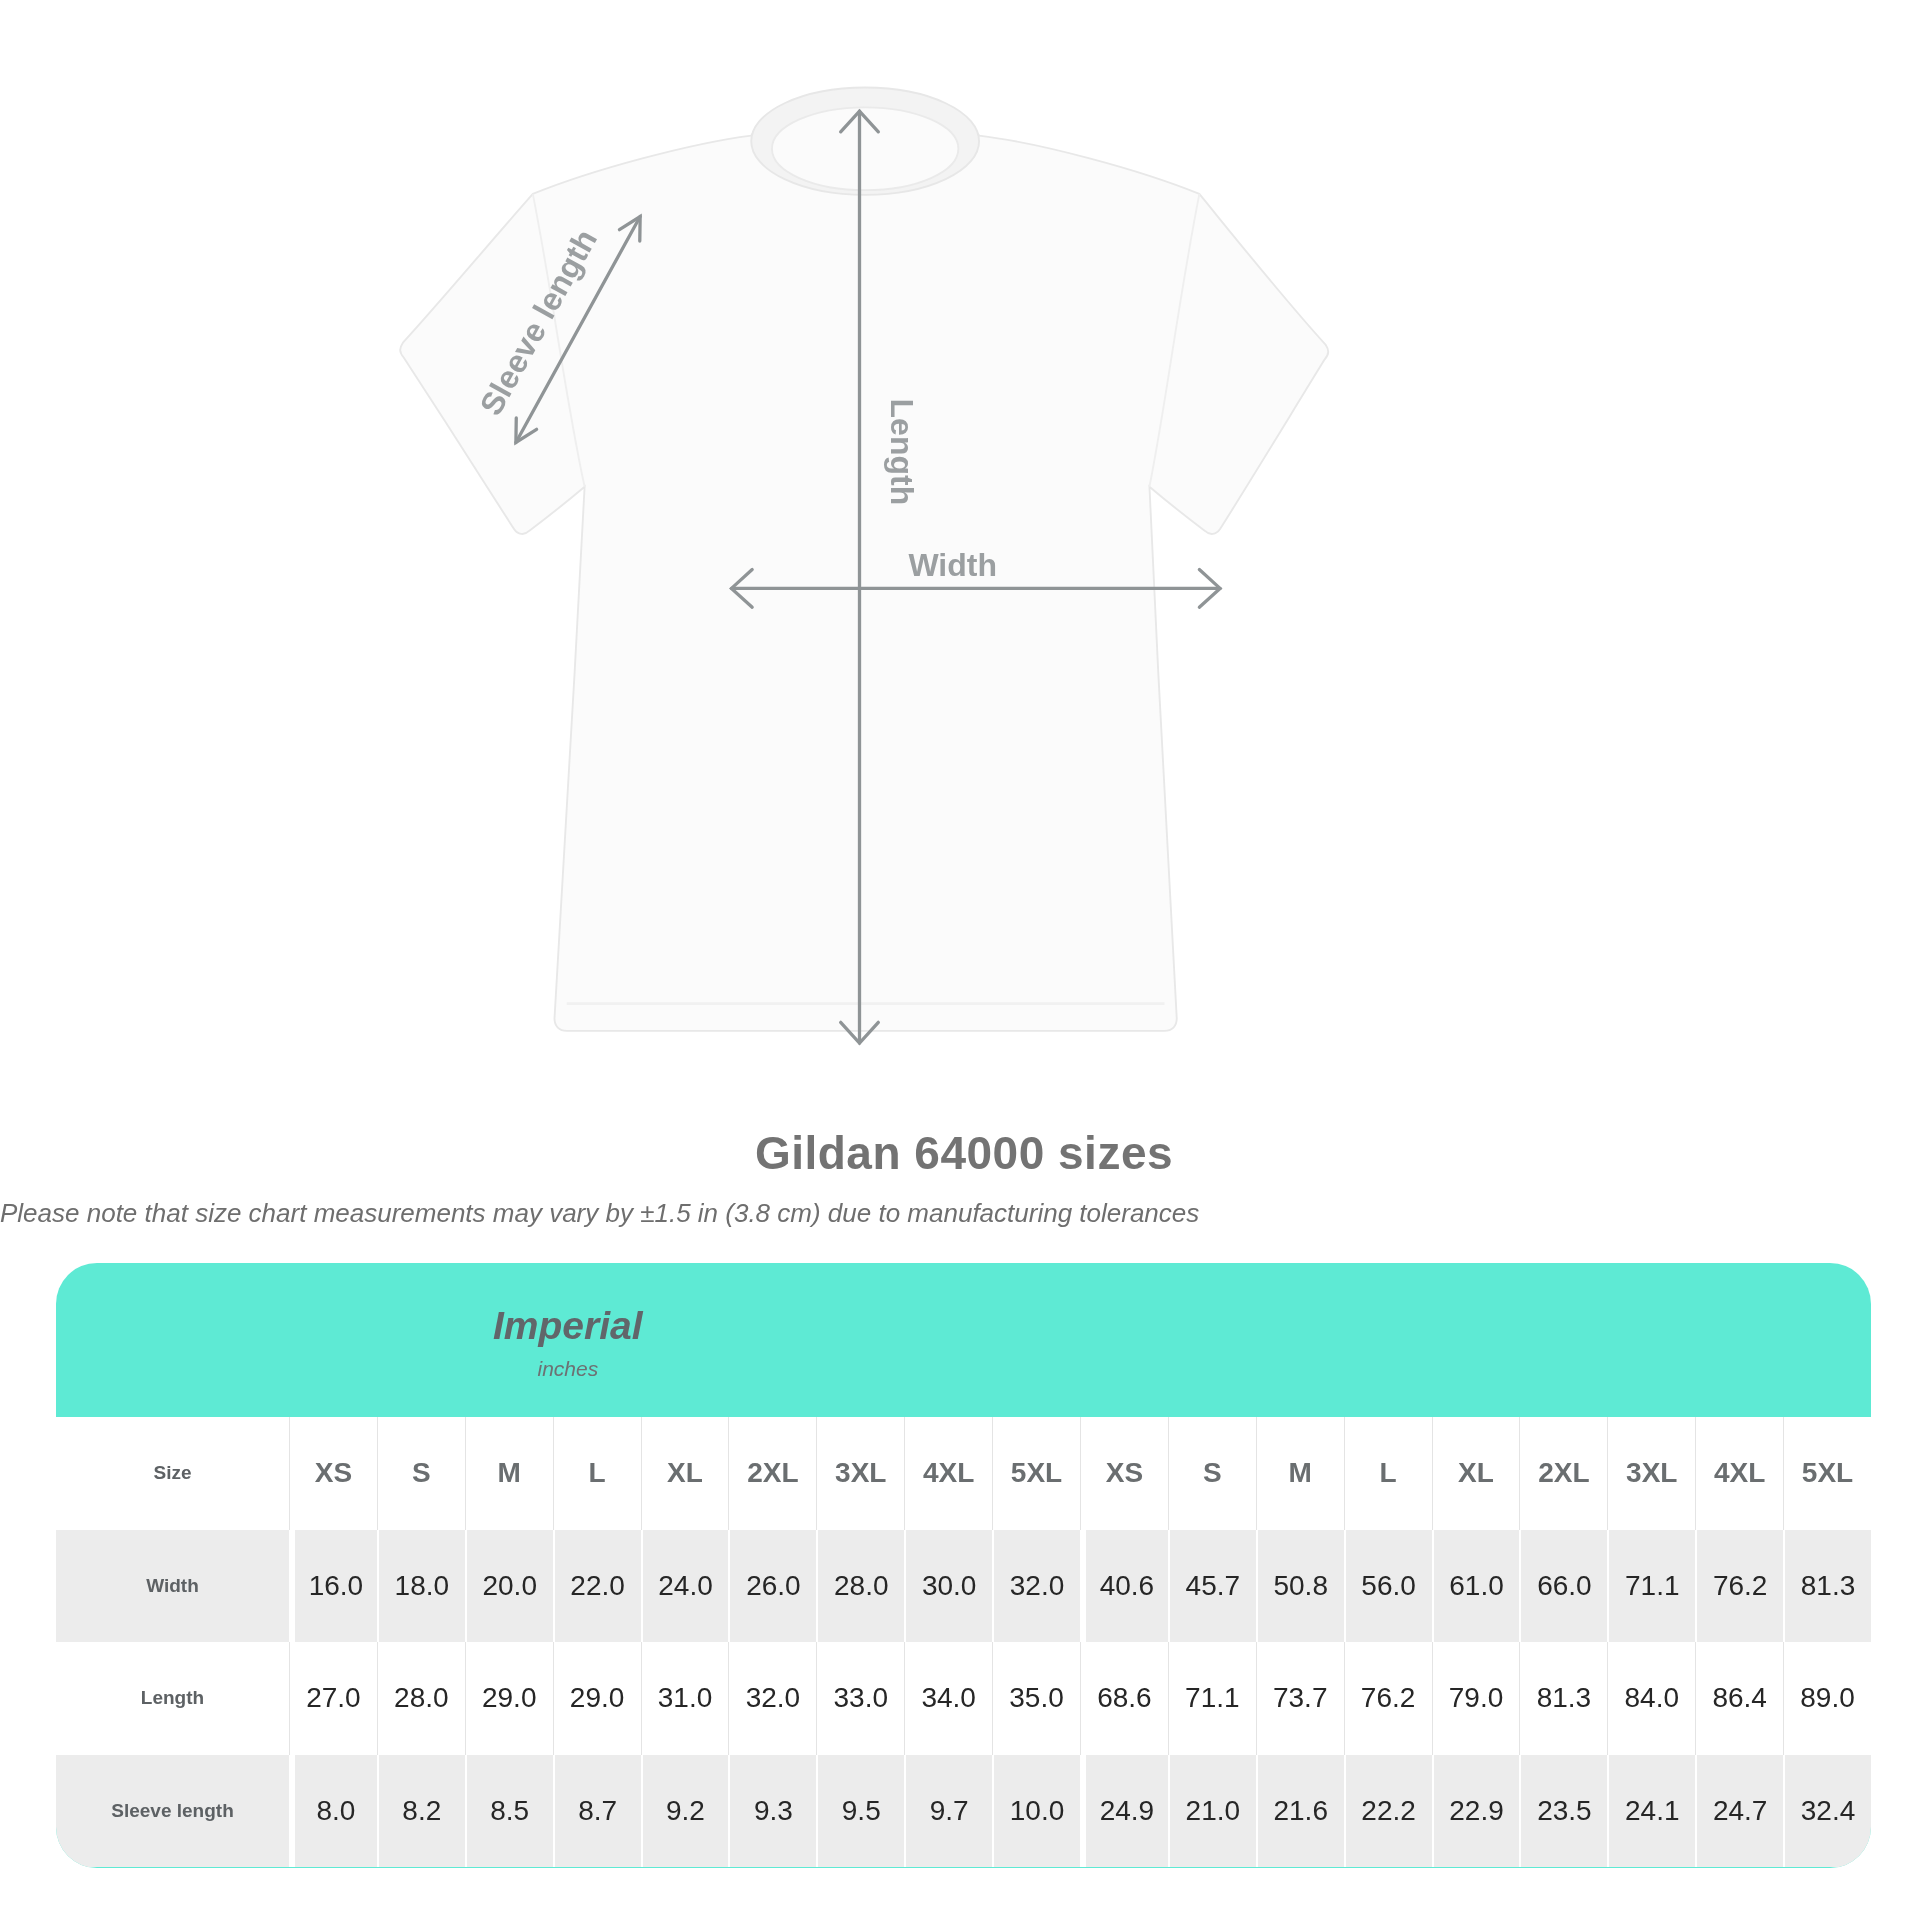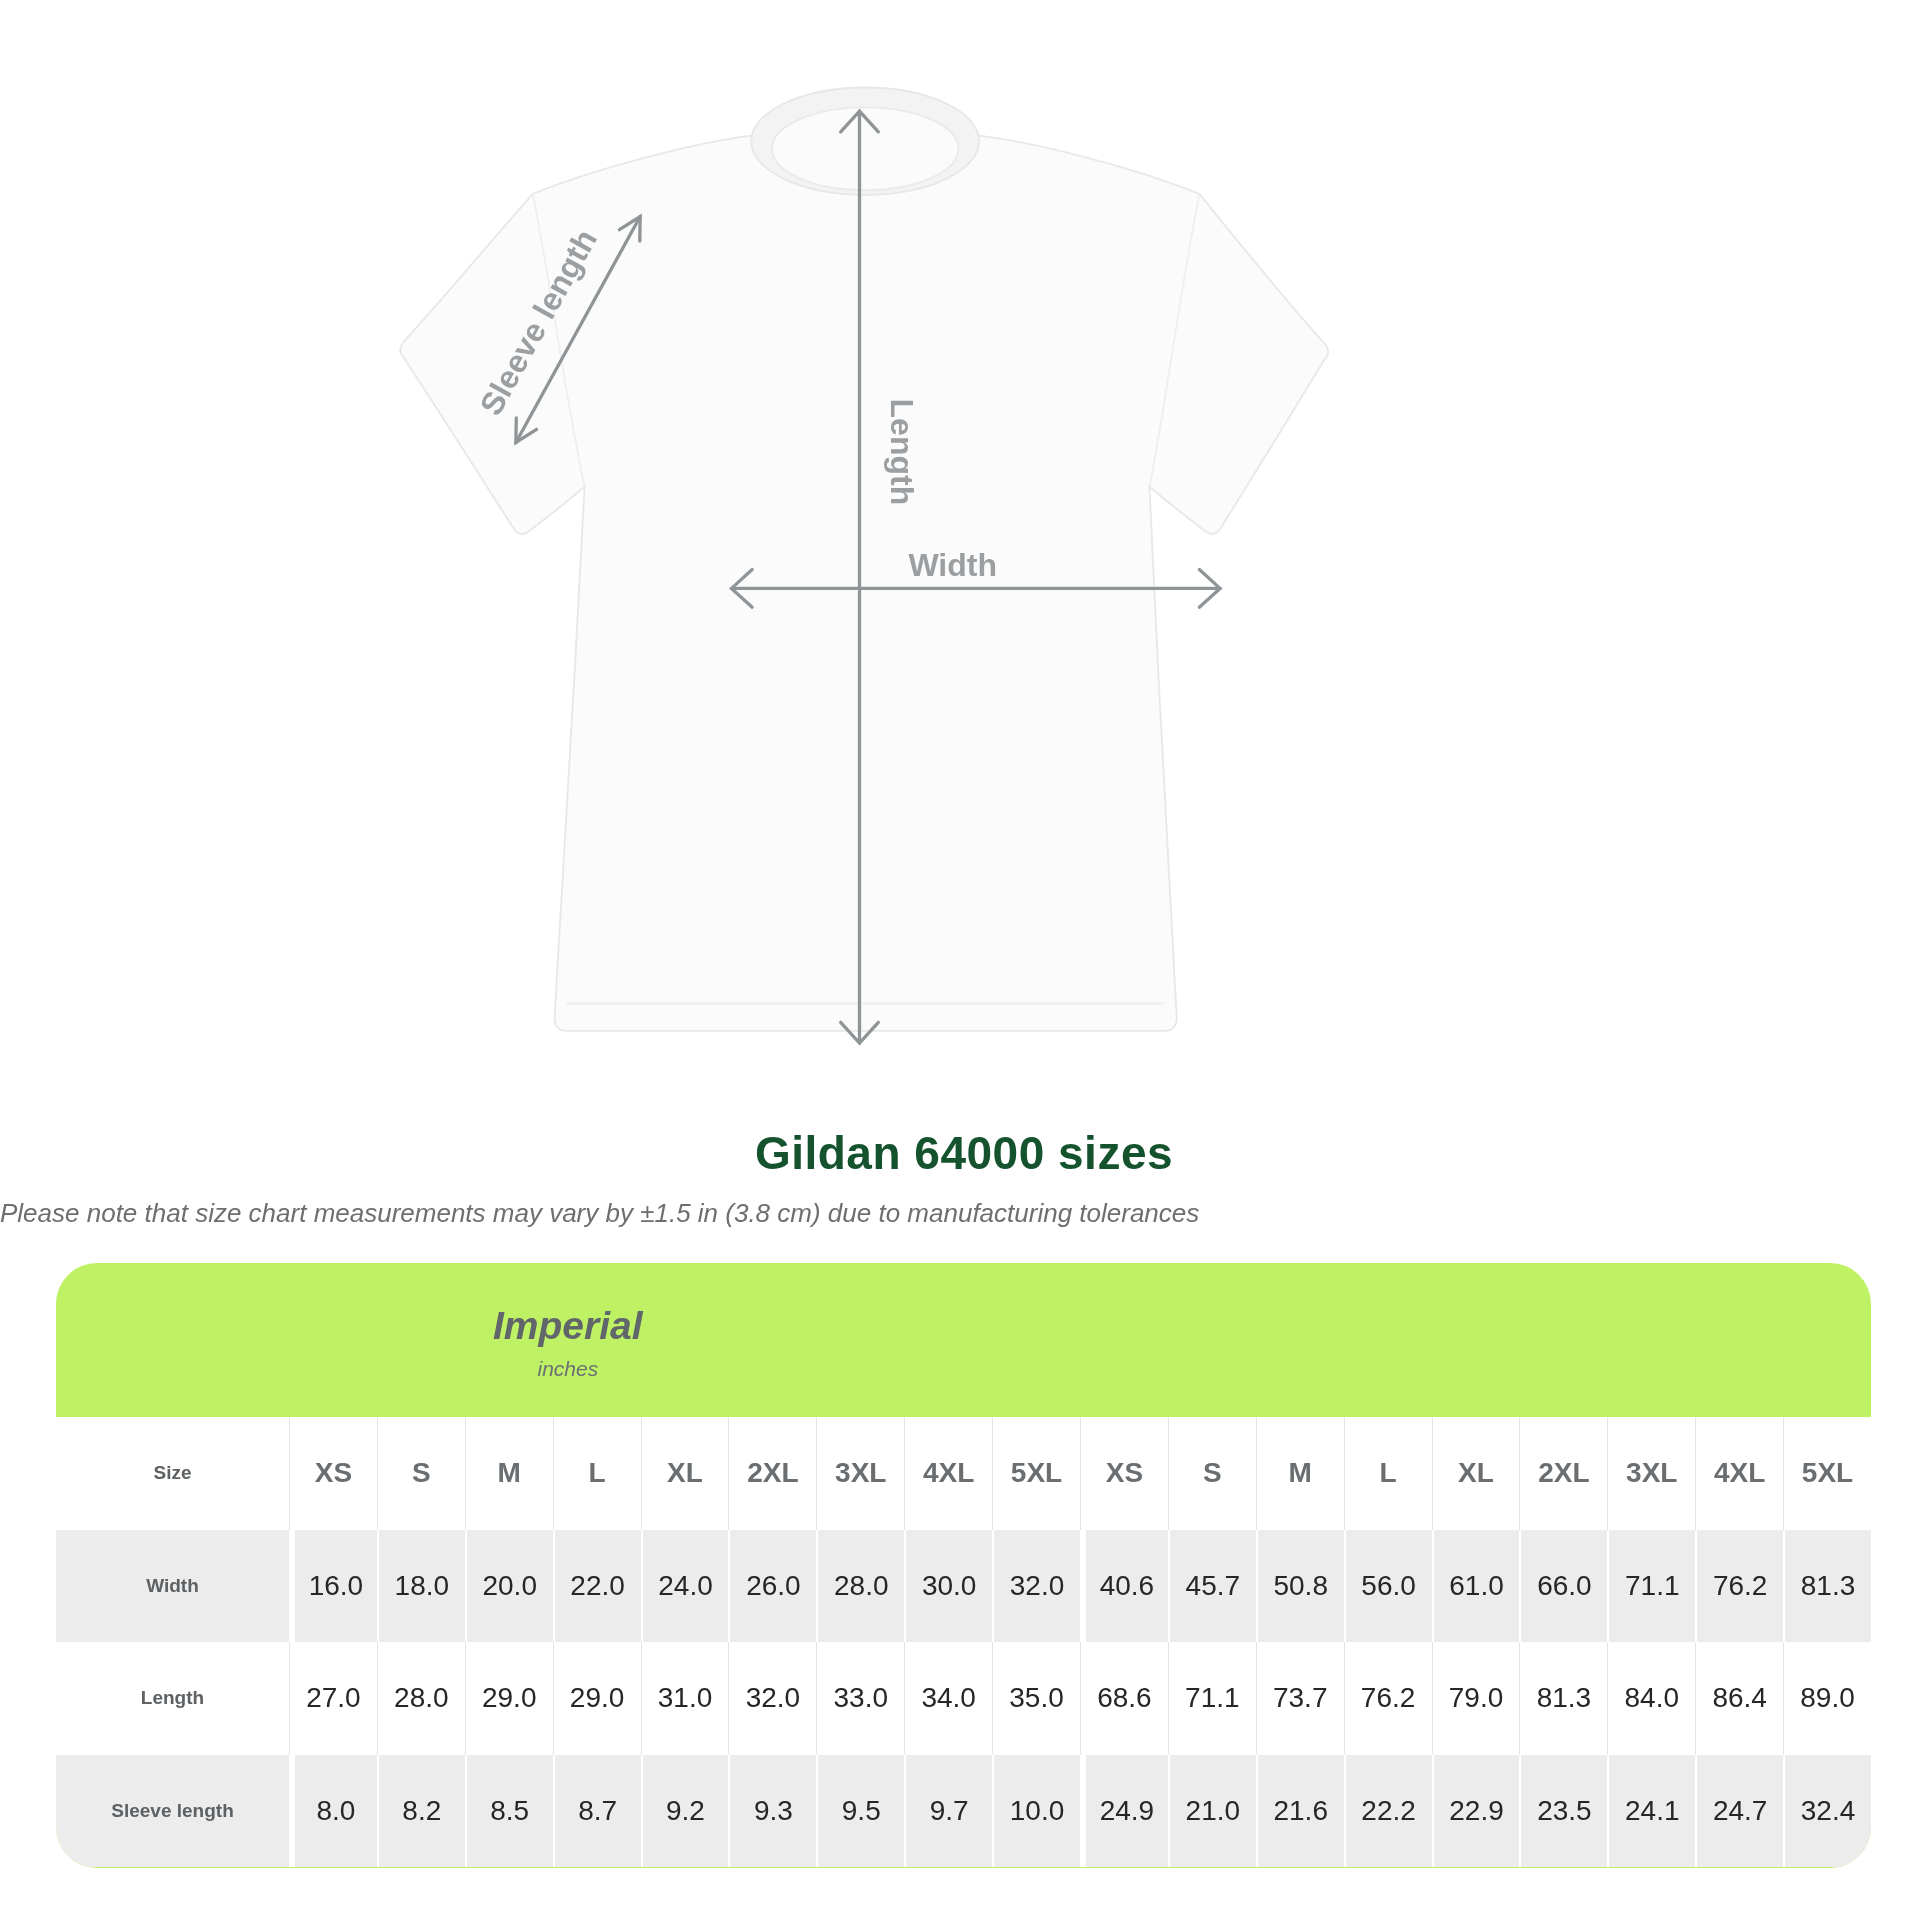--- a/index.html
+++ b/index.html
@@ -3,30 +3,30 @@
 <meta charset="utf-8">
 <style>
   html,body{margin:0;padding:0;}
   body{
     width:1928px;height:1928px;position:relative;background:#ffffff;
     font-family:"Liberation Sans","DejaVu Sans",sans-serif;overflow:hidden;
   }
   svg{position:absolute;top:0;left:0;}
   .page-title{
     position:absolute;top:1126px;left:0;width:1928px;margin:0;
-    text-align:center;font-size:46px;font-weight:700;color:#14532d;
+    text-align:center;font-size:46px;font-weight:700;color:#737373;
     letter-spacing:0.5px;
   }
   .page-subtitle{
     position:absolute;top:1198px;left:0;width:1928px;margin:0;
     font-style:italic;font-size:26px;color:#6e6e6e;
   }
   .size-table{
     position:absolute;left:56px;top:1263px;width:1815px;height:605px;
-    background:#bef264;border-radius:41px;overflow:hidden;
+    background:#5eead4;border-radius:41px;overflow:hidden;
   }
   .unit-band{display:flex;height:154px;}
   .band-half{
     display:flex;flex-direction:column;align-items:center;justify-content:center;
     gap:9.4px;padding-top:5.6px;
   }
   .band-half.imp{width:56.4%;}
   .band-half.met{width:43.6%;}
   .band-title{font-size:39px;font-weight:700;font-style:italic;color:#61666a;}
   .band-sub{font-size:21px;font-style:italic;color:#6d7173;}

